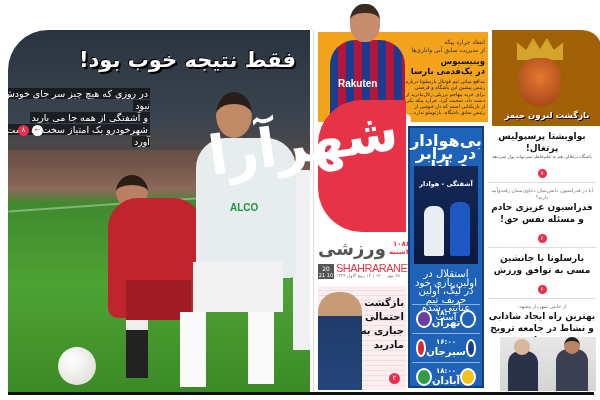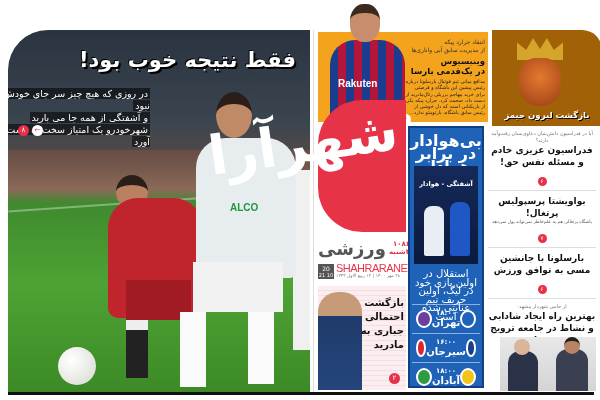--- a/index.html
+++ b/index.html
@@ -235,28 +235,28 @@
     <span class="fixture-text">
       <span class="fixture-time">۱۸:۰۰</span>
       <span class="fixture-city">آبادان</span>
     </span>
     <span class="team-logo" style="background:#f2c419"></span>
   </div>
 </div>
 
 <div class="right-col">
   <div class="news-item">
+    <span class="news-title">بواویشتا پرسپولیس پرتغال!</span>
+    <span class="news-sub">باشگاه پرتغالی هم به علم‌خاطر نمی‌تواند پول نمی‌دهد</span>
+    <span class="page-dot">۷</span>
+  </div>
+  <div class="news-item">
     <span class="news-kicker">آیا در فدراسیون دانش‌بنیان دعاوی‌بسان رفت‌وآمد دارند؟</span>
     <span class="news-title">فدراسیون عزیزی خادم و مسئله نفس حق!</span>
     <span class="page-dot">۶</span>
-  </div>
-  <div class="news-item">
-    <span class="news-title">بواویشتا پرسپولیس پرتغال!</span>
-    <span class="news-sub">باشگاه پرتغالی هم به علم‌خاطر نمی‌تواند پول نمی‌دهد</span>
-    <span class="page-dot">۷</span>
   </div>
   <div class="news-item">
     <span class="news-title">بارسلونا با جانشین مسی به توافق ورزش</span>
     <span class="page-dot">۶</span>
   </div>
   <div class="news-item" style="border-bottom:none">
     <span class="news-kicker">از جانبی شهردار مشهد:</span>
     <span class="news-title">بهترین راه ایجاد شادابی و نشاط در جامعه ترویج ورزش است</span>
     <span class="page-dot">۸</span>
   </div>

